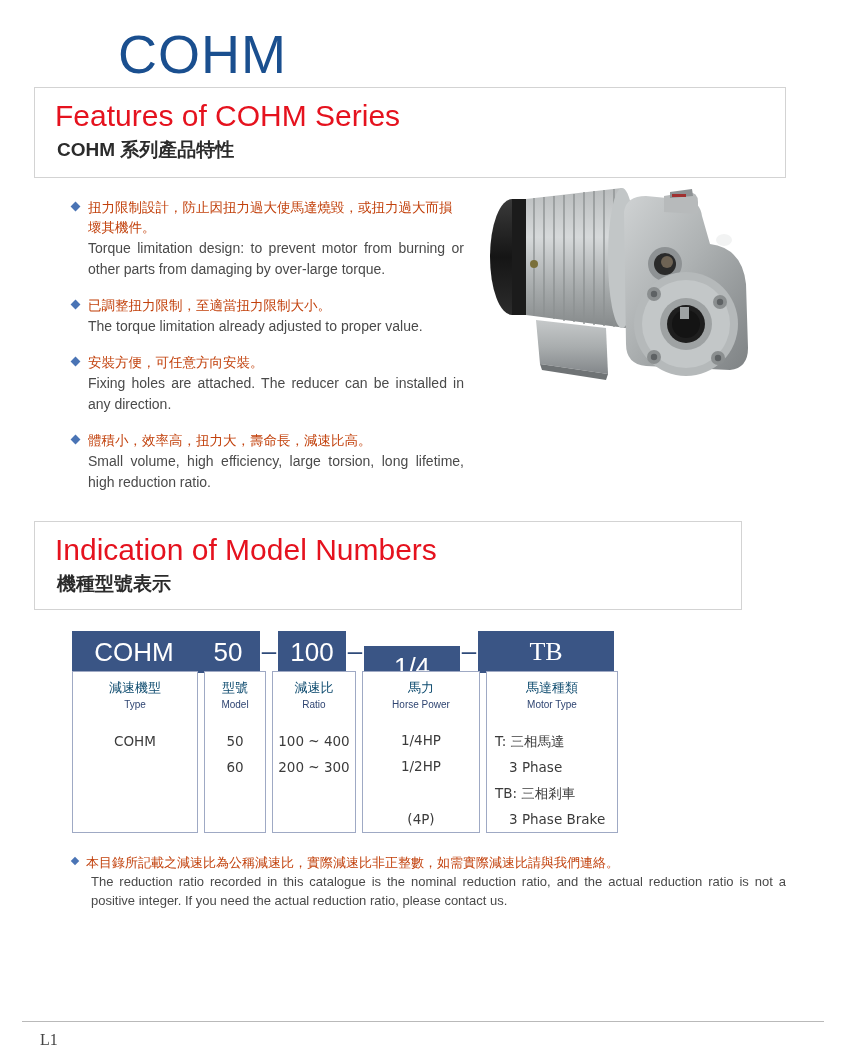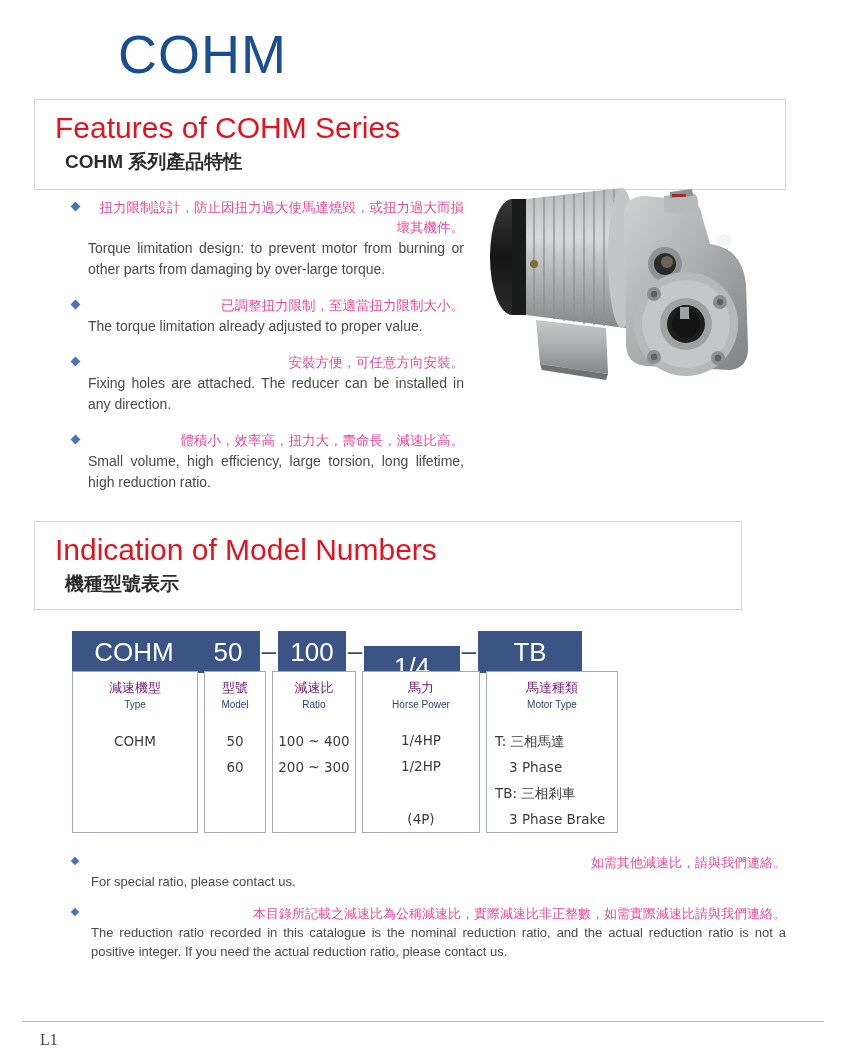--- a/index.html
+++ b/index.html
@@ -15,51 +15,50 @@
     position:absolute;left:118px;top:27px;
     font-size:54px;line-height:1;color:#1a4f8f;
     letter-spacing:1px;font-weight:400;
   }
 
   
   .sec-box{
     position:absolute;border:1px solid #d3d3d3;background:transparent;
     box-sizing:border-box;
   }
-  #features-box{left:34px;top:99px;width:752px;height:91px;}
+  #features-box{left:34px;top:87px;width:752px;height:91px;}
   #model-box{left:34px;top:521px;width:708px;height:89px;}
 
   .sec-en{
     font-size:30px;color:#e5121e;line-height:1;
     position:absolute;left:20px;top:13px;white-space:nowrap;
   }
   .sec-zh{
     font-size:19px;color:#2b2b2b;font-weight:bold;line-height:1;
-    position:absolute;left:22px;top:52px;white-space:nowrap;margin-left:8px;
+    position:absolute;left:22px;top:52px;white-space:nowrap;
   }
 
   
   .photo{
     position:absolute;left:474px;top:152px;width:318px;height:250px;
   }
   .photo svg{display:block;width:100%;height:100%;}
 
   
   .features{
     position:absolute;left:72px;top:198px;width:392px;
   }
   .feat{margin-bottom:16px;position:relative;padding-left:16px;}
   .feat .dia{
     position:absolute;left:0;top:5px;width:7px;height:7px;
     background:#4a74b5;transform:rotate(45deg);
   }
   .zh{
-    font-size:13.5px;line-height:20px;color:#ec4899;
+    font-size:13.5px;line-height:20px;color:#c2410c;
     font-family:Liberation Sans, sans-serif;
-    text-align:right;
   }
   .en{
     font-size:14px;line-height:21px;color:#4a4a4a;
     text-align:justify;
   }
   .en.just{text-align:justify;text-align-last:left;}
 
   
   .code-row{
     position:absolute;left:72px;top:615px;
@@ -71,39 +70,39 @@
     height:42px;font-size:26px;line-height:1;
   }
   .code-dash{
     color:#2e4a79;font-size:26px;width:18px;
     display:flex;align-items:center;justify-content:center;
   }
   .cb0{width:124px;}
   .cb1{width:64px;}
   .cb2{width:68px;}
   .cb3{width:96px;margin-top:31px;}
-  .cb4{width:104px;}
+  .cb4{width:136px;font-family:Liberation Serif, serif;}
 
   
   .spec-row{
     position:absolute;left:72px;top:671px;display:flex;
   }
   .spec-col{
     border:1px solid #9fa9c4;box-sizing:border-box;
     height:162px;margin-right:6px;
     display:flex;flex-direction:column;align-items:center;
     padding-top:7px;background:#fff;
   }
   .sc0{width:126px;}
   .sc1{width:62px;}
   .sc2{width:84px;}
   .sc3{width:118px;}
   .sc4{width:132px;}
   .hd-zh{
-    font-size:13px;color:#701a75;line-height:17px;
+    font-size:13px;color:#0c4a6e;line-height:17px;
     font-family:"DejaVu Sans","Liberation Sans",sans-serif;
   }
   .hd-en{font-size:10px;color:#2f4572;line-height:18px;}
   .cell{
     font-size:13.5px;color:#3b3b3b;line-height:26px;
     font-family:"DejaVu Sans","Liberation Sans",sans-serif;
   }
   .cell.left{align-self:flex-start;padding-left:8px;}
   .cell.ind{align-self:flex-start;padding-left:22px;}
   .gap14{height:14px;}
@@ -306,25 +305,20 @@
       <div class="cell ind">3 Phase</div>
       <div class="cell left">TB: 三相剎車</div>
       <div class="cell ind">3 Phase Brake</div>
     </div>
 
   </div>
 
   <div class="notes">
     <div class="note">
       <span class="dia"></span>
-      <div class="zh">如需其他減速比，請與我們連絡。</div>
-      <div class="en">For special ratio, please contact us.</div>
-    </div>
-    <div class="note">
-      <span class="dia"></span>
       <div class="zh">本目錄所記載之減速比為公稱減速比，實際減速比非正整數，如需實際減速比請與我們連絡。</div>
       <div class="en">The reduction ratio recorded in this catalogue is the nominal reduction ratio, and the actual reduction ratio is not a positive integer. If you need the actual reduction ratio, please contact us.</div>
     </div>
   </div>
 
   <div class="foot-rule"></div>
   <div class="foot-num">L1</div>
 
 </div>
 

